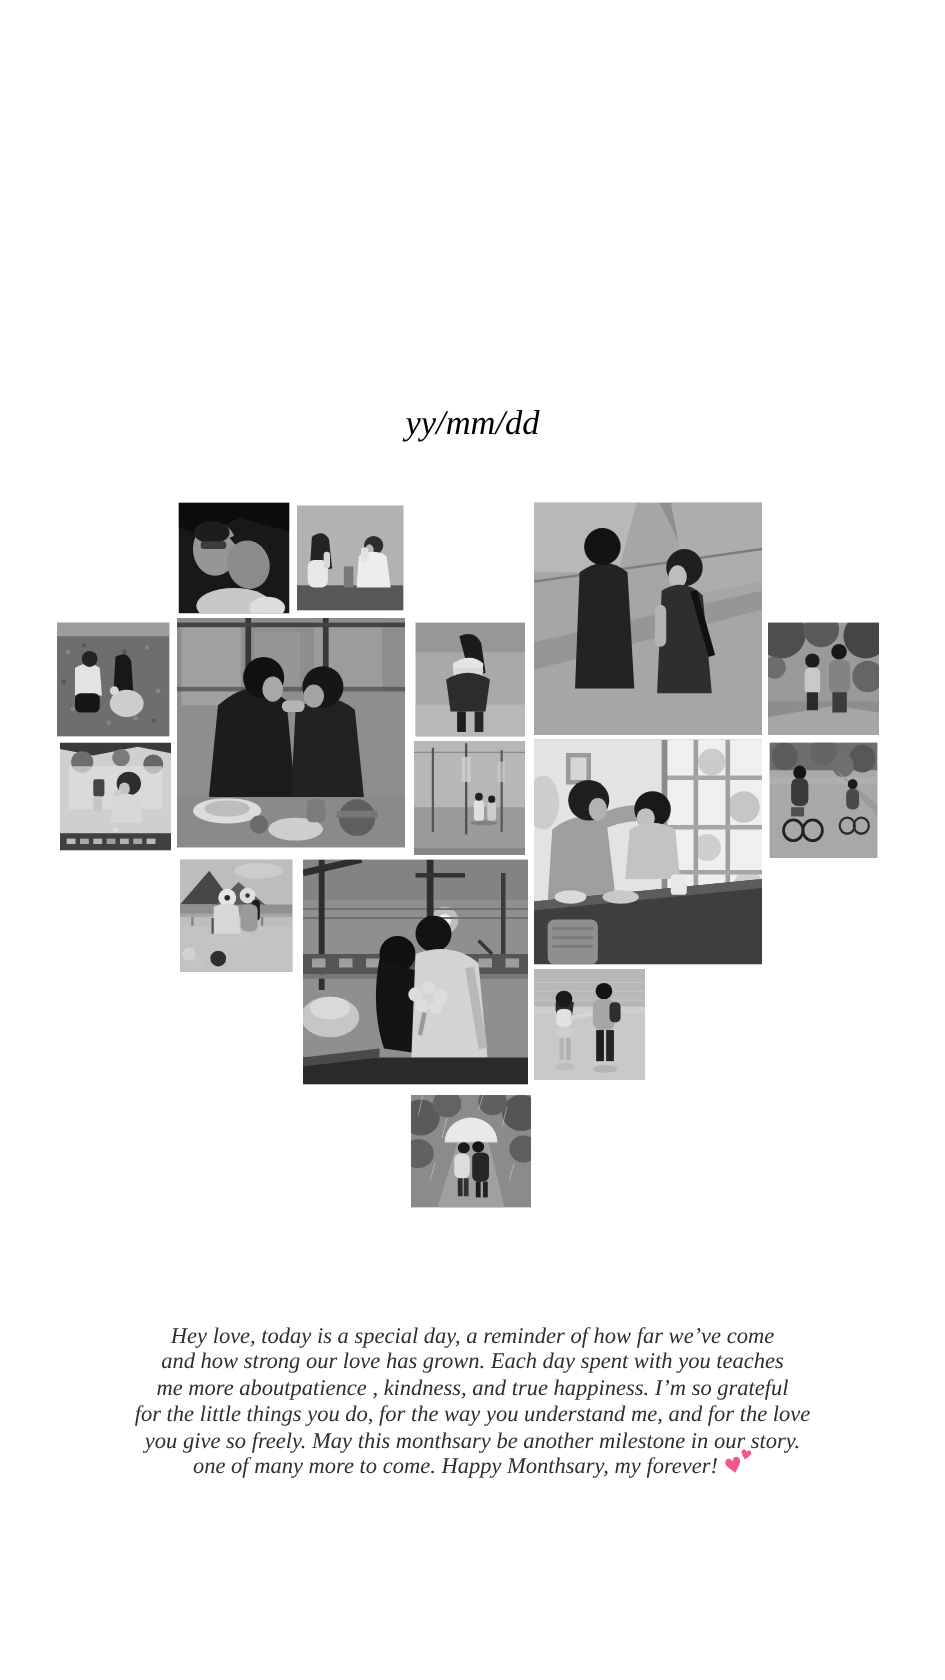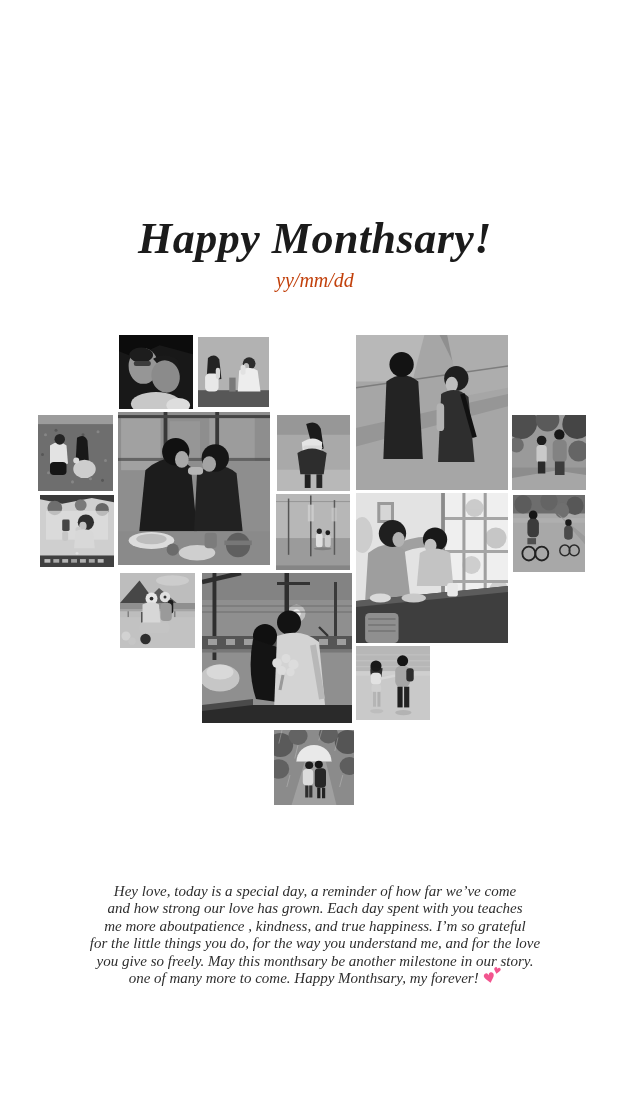--- a/index.html
+++ b/index.html
@@ -23,21 +23,21 @@
     text-align:center;
     font-style:italic;font-weight:600;
     font-size:44px;line-height:1.05;
     color:#1b1b1b;
     letter-spacing:.5px;
   }
   .date{
     position:absolute;top:269px;left:0;right:0;
     text-align:center;
     font-style:italic;font-weight:400;
-    font-size:20px;color:#c2410c;
+    font-size:23px;color:#000000;
   }
   .collage{position:absolute;left:0;top:333px;width:630px;height:472px;}
   .ph{position:absolute;overflow:hidden;background:#bbb;}
   .ph svg{display:block;width:100%;height:100%;filter:blur(.35px);}
   .t1{left:119px;top:2px;width:74px;height:74px;}
   .t2{left:198px;top:4px;width:71px;height:70px;}
   .t3{left:356px;top:2px;width:152px;height:155px;}
   .t4{left:38px;top:82px;width:75px;height:76px;}
   .t5{left:118px;top:79px;width:152px;height:153px;}
   .t6{left:277px;top:82px;width:73px;height:76px;}
@@ -62,21 +62,20 @@
   .hearts{display:inline-block;margin-left:4px;font-style:normal;
     font-family:"DejaVu Sans", sans-serif;color:var(--heart-pink);line-height:0;}
   .hearts .hA{display:inline-block;font-size:14px;transform:rotate(-14deg);}
   .hearts .hB{display:inline-block;font-size:9px;vertical-align:9px;margin-left:-2px;transform:rotate(12deg);}
 </style>
 <title>Happy Monthsary!</title></head>
 <body>
 
 <div class="card">
 
-  <h1 class="title">Happy Monthsary!</h1>
   <div class="date">yy/mm/dd</div>
 
   <div class="collage">
 
     <div class="ph t1" title="Close-up selfie, he kisses her temple against a dark background">
       <svg viewBox="0 0 100 100" preserveAspectRatio="none">
         <rect width="100" height="100" fill="#181818"></rect>
         <path d="M0 0h100v26L55 14 20 30 0 22z" fill="#0c0c0c"></path>
         <ellipse cx="33" cy="42" rx="20" ry="24" fill="#969696"></ellipse>
         <ellipse cx="30" cy="27" rx="16" ry="10" fill="#1d1d1d"></ellipse>

